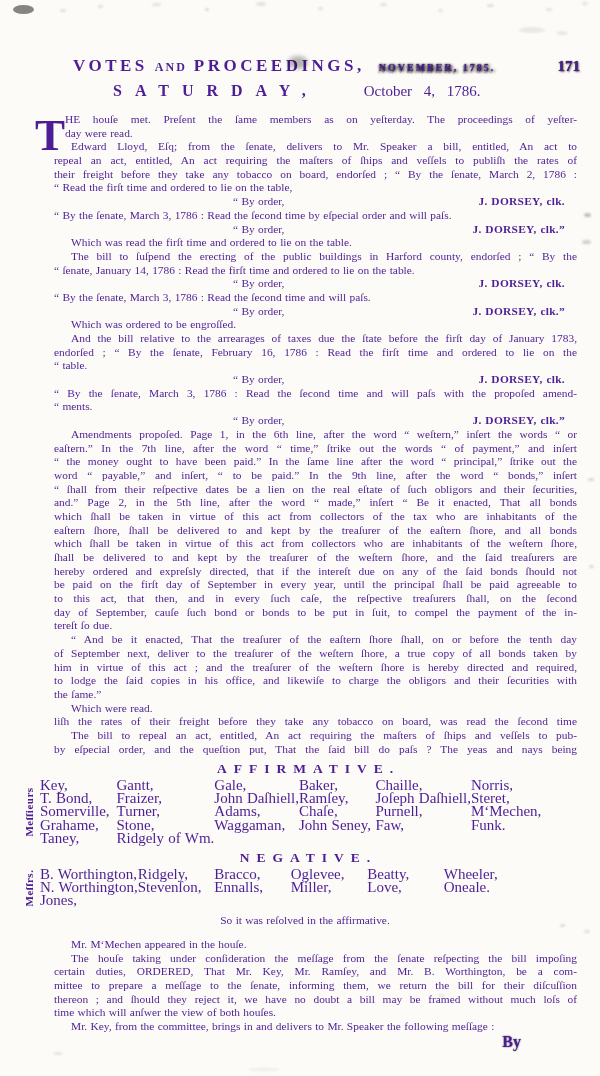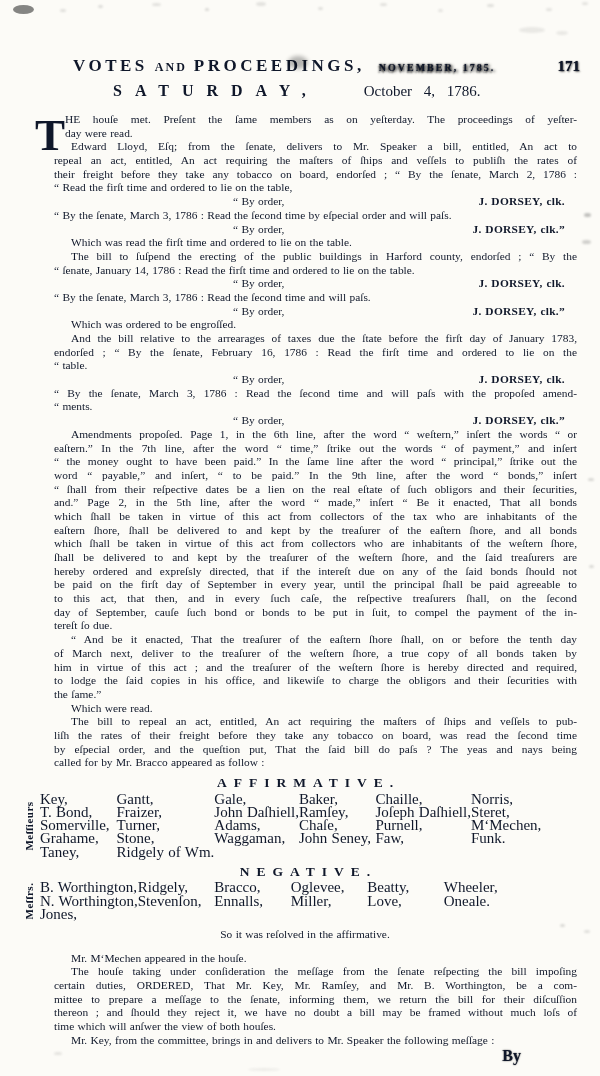--- a/index.html
+++ b/index.html
@@ -1,18 +1,18 @@
 <!DOCTYPE html>
 <html><head>
 <meta charset="utf-8">
 <style>
   html,body { margin:0; padding:0; background:#e8e8e8; }
   .page {
     position:relative; width:600px; height:1076px; margin:0 auto;
-    background:#fcfbf7; color:#0f172a; overflow:hidden;
+    background:#fcfbf7; color:#4c1d95; overflow:hidden;
     font-family:"Liberation Serif","DejaVu Serif",serif;
   }
   
   .hdr1 { display:flex; align-items:baseline; margin:56px 10px 0 73px; font-weight:bold; white-space:nowrap; }
   .t-votes, .t-proc { font-size:17px; letter-spacing:3.5px; }
   .t-and  { font-size:12px; letter-spacing:2px; margin:0 7px; }
   .t-issue{ font-size:10px; letter-spacing:2px; margin-left:14px; }
   .t-page { font-size:15px; margin-left:auto; margin-right:10px; }
   .hdr2 { display:flex; align-items:baseline; margin:6px 0 13px 113px; white-space:nowrap; }
   .t-day  { font-size:16px; font-weight:bold; letter-spacing:13px; }
@@ -141,29 +141,28 @@
       <div class="text-line just">which ſhall be taken in virtue of this act from collectors of the tax who are inhabitants of the</div>
       <div class="text-line just">eaſtern ſhore, ſhall be delivered to and kept by the treaſurer of the eaſtern ſhore, and all bonds</div>
       <div class="text-line just">which ſhall be taken in virtue of this act from collectors who are inhabitants of the weſtern ſhore,</div>
       <div class="text-line just">ſhall be delivered to and kept by the treaſurer of the weſtern ſhore, and the ſaid treaſurers are</div>
       <div class="text-line just">hereby ordered and expreſsly directed, that if the intereſt due on any of the ſaid bonds ſhould not</div>
       <div class="text-line just">be paid on the firſt day of September in every year, until the principal ſhall be paid agreeable to</div>
       <div class="text-line just">to this act, that then, and in every ſuch caſe, the reſpective treaſurers ſhall, on the ſecond</div>
       <div class="text-line just">day of September, cauſe ſuch bond or bonds to be put in ſuit, to compel the payment of the in-</div>
       <div class="text-line short">tereſt ſo due.</div>
       <div class="text-line just ind">“ And be it enacted, That the treaſurer of the eaſtern ſhore ſhall, on or before the tenth day</div>
-      <div class="text-line just">of March next, deliver to the treaſurer of the weſtern ſhore, a true copy of all bonds taken by</div>
+      <div class="text-line just">of September next, deliver to the treaſurer of the weſtern ſhore, a true copy of all bonds taken by</div>
       <div class="text-line just">him in virtue of this act ; and the treaſurer of the weſtern ſhore is hereby directed and required,</div>
       <div class="text-line just">to lodge the ſaid copies in his office, and likewiſe to charge the obligors and their ſecurities with</div>
       <div class="text-line short">the ſame.”</div>
       <div class="text-line short ind">Which were read.</div>
+      <div class="text-line just">liſh the rates of their freight before they take any tobacco on board, was read the ſecond time</div>
       <div class="text-line just ind">The bill to repeal an act, entitled, An act requiring the maſters of ſhips and veſſels to pub-</div>
-      <div class="text-line just">liſh the rates of their freight before they take any tobacco on board, was read the ſecond time</div>
       <div class="text-line just">by eſpecial order, and the queſtion put, That the ſaid bill do paſs ?  The yeas and nays being</div>
-      <div class="text-line short">called for by Mr. Bracco appeared as follow :</div>
       <div class="vote-heading">AFFIRMATIVE.</div>
       <div class="vote-table">
         <div class="vt-label">Meſſieurs</div>
         <div class="vt-cols">
           <div class="vt-col">
             <div class="vt-name">Key,</div>
             <div class="vt-name">T. Bond,</div>
             <div class="vt-name">Somerville,</div>
             <div class="vt-name">Grahame,</div>
             <div class="vt-name">Taney,</div>

